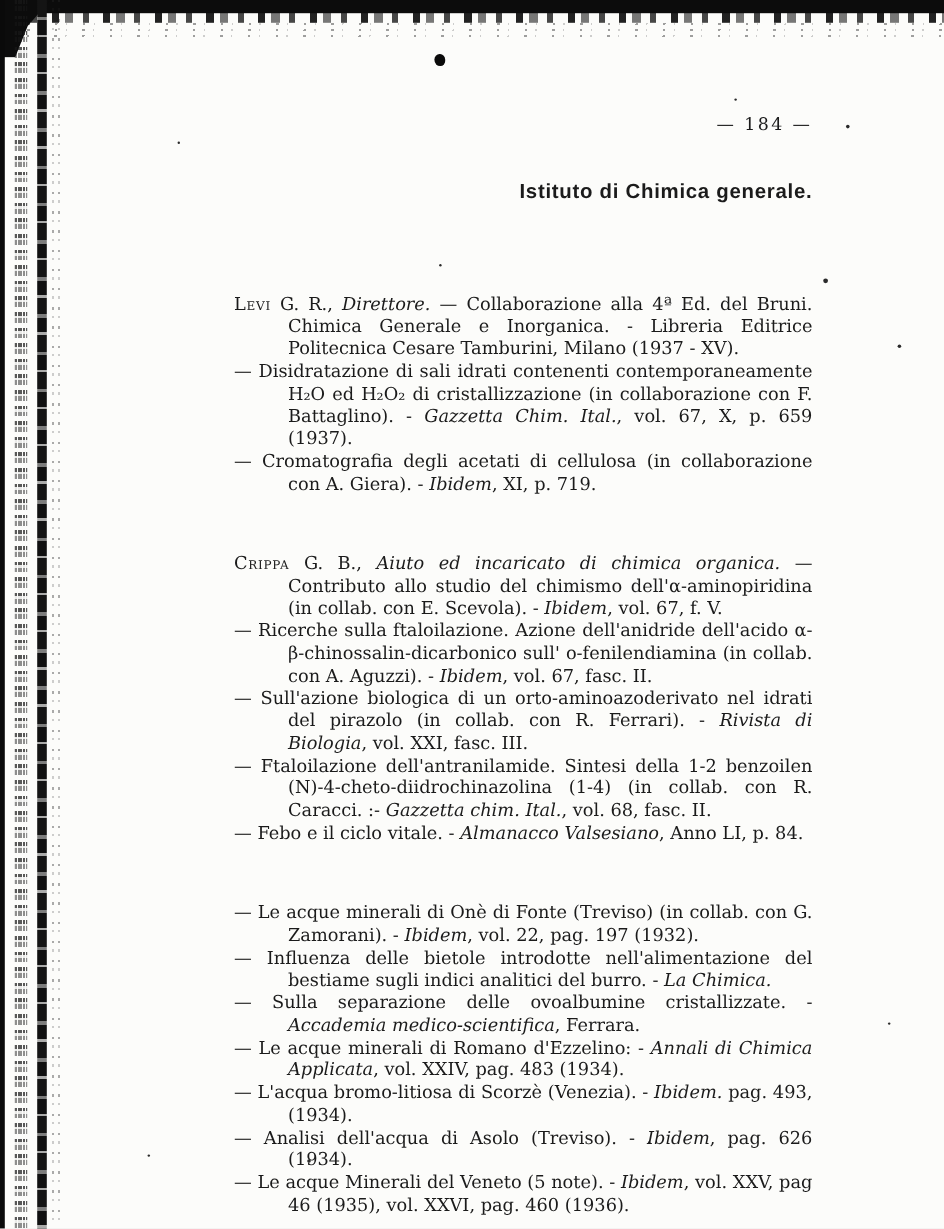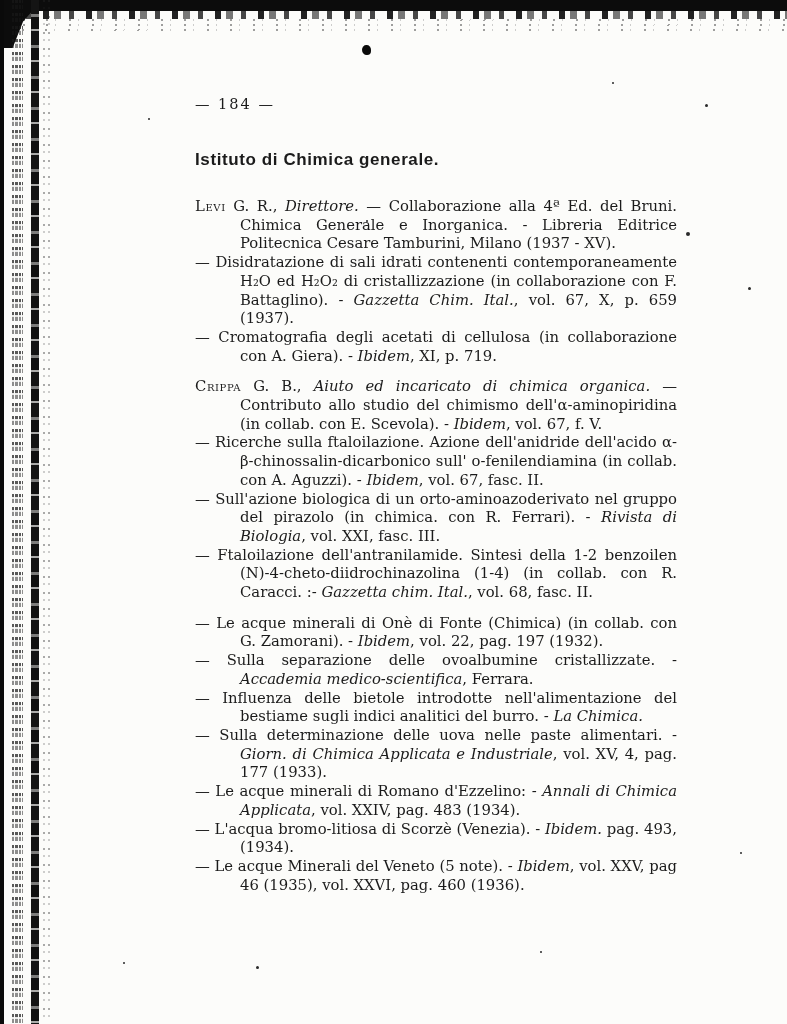--- a/index.html
+++ b/index.html
@@ -74,34 +74,34 @@
     position: absolute; left: 362px; top: 45px; width: 9px; height: 10px;
     background: #0a0a0a; border-radius: 50% 50% 45% 55%;
   }
   .speck { position: absolute; background: #2a2a2a; border-radius: 50%; }
   
   .print-area {
     position: absolute; left: 195px; top: 0; width: 482px;
   }
   .page-number {
     position: absolute; left: 0; top: 96px; width: 482px;
-    text-align: left; font-size: 14.5px; letter-spacing: 2px;
+    text-align: right; font-size: 14.5px; letter-spacing: 2px;
   }
   .section-heading {
     position: absolute; left: 0; top: 150px; width: 482px;
-    text-align: left;
+    text-align: right;
     font-family: "Liberation Sans", sans-serif;
     font-weight: bold; font-size: 17px; letter-spacing: .6px;
   }
   .bibliography {
     position: absolute; left: 0; top: 197px; width: 482px;
     font-size: 14.8px; line-height: 18.7px;
     text-align: justify;
   }
-  .bib-section { margin-bottom: 12px; }
+  .bib-section { margin-bottom: 12px; margin-top: 48px; }
   .bib-entry {
     padding-left: 45px;
     text-indent: -45px;
   }
   .seg-sc { font-variant: small-caps; letter-spacing: .6px; }
   .seg-i { font-style: italic; }
   .seg-n { font-style: normal; }
 </style>
 </head>
 <body>
@@ -135,28 +135,29 @@
     <div class="section-heading">Istituto di Chimica generale.</div>
     <div class="bibliography">
         <div class="bib-section">
           <div class="bib-entry"><span class="seg-sc">Levi</span><span class="seg-n"> G. R., </span><span class="seg-i">Direttore.</span><span class="seg-n"> — Collaborazione alla 4ª Ed. del Bruni. Chimica Generale e Inorganica. - Libreria Editrice Politecnica Cesare Tamburini, Milano (1937 - XV).</span></div>
           <div class="bib-entry"><span class="seg-n">— Disidratazione di sali idrati contenenti contemporaneamente H₂O ed H₂O₂ di cristallizzazione (in collaborazione con F. Battaglino). - </span><span class="seg-i">Gazzetta Chim. Ital.</span><span class="seg-n">, vol. 67, X, p. 659 (1937).</span></div>
           <div class="bib-entry"><span class="seg-n">— Cromatografia degli acetati di cellulosa (in collaborazione con A. Giera). - </span><span class="seg-i">Ibidem</span><span class="seg-n">, XI, p. 719.</span></div>
         </div>
         <div class="bib-section">
           <div class="bib-entry"><span class="seg-sc">Crippa</span><span class="seg-n"> G. B., </span><span class="seg-i">Aiuto ed incaricato di chimica organica.</span><span class="seg-n"> — Contributo allo studio del chimismo dell'α-aminopiridina (in collab. con E. Scevola). - </span><span class="seg-i">Ibidem</span><span class="seg-n">, vol. 67, f. V.</span></div>
           <div class="bib-entry"><span class="seg-n">— Ricerche sulla ftaloilazione. Azione dell'anidride dell'acido α-β-chinossalin-dicarbonico sull' o-fenilendiamina (in collab. con A. Aguzzi). - </span><span class="seg-i">Ibidem</span><span class="seg-n">, vol. 67, fasc. II.</span></div>
-          <div class="bib-entry"><span class="seg-n">— Sull'azione biologica di un orto-aminoazoderivato nel gruppo del pirazolo (in chimica. con R. Ferrari). - </span><span class="seg-i">Rivista di Biologia</span><span class="seg-n">, vol. XXI, fasc. III.</span></div>
+          <div class="bib-entry"><span class="seg-n">— Sull'azione biologica di un orto-aminoazoderivato nel idrati del pirazolo (in collab. con R. Ferrari). - </span><span class="seg-i">Rivista di Biologia</span><span class="seg-n">, vol. XXI, fasc. III.</span></div>
           <div class="bib-entry"><span class="seg-n">— Ftaloilazione dell'antranilamide. Sintesi della 1-2 benzoilen (N)-4-cheto-diidrochinazolina (1-4) (in collab. con R. Caracci. :- </span><span class="seg-i">Gazzetta chim. Ital.</span><span class="seg-n">, vol. 68, fasc. II.</span></div>
+          <div class="bib-entry"><span class="seg-n">— Febo e il ciclo vitale. - </span><span class="seg-i">Almanacco Valsesiano</span><span class="seg-n">, Anno LI, p. 84.</span></div>
         </div>
         <div class="bib-section">
-          <div class="bib-entry"><span class="seg-n">— Le acque minerali di Onè di Fonte (Chimica) (in collab. con G. Zamorani). - </span><span class="seg-i">Ibidem</span><span class="seg-n">, vol. 22, pag. 197 (1932).</span></div>
+          <div class="bib-entry"><span class="seg-n">— Le acque minerali di Onè di Fonte (Treviso) (in collab. con G. Zamorani). - </span><span class="seg-i">Ibidem</span><span class="seg-n">, vol. 22, pag. 197 (1932).</span></div>
+          <div class="bib-entry"><span class="seg-n">— Influenza delle bietole introdotte nell'alimentazione del bestiame sugli indici analitici del burro. - </span><span class="seg-i">La Chimica.</span></div>
           <div class="bib-entry"><span class="seg-n">— Sulla separazione delle ovoalbumine cristallizzate. - </span><span class="seg-i">Accademia medico-scientifica</span><span class="seg-n">, Ferrara.</span></div>
-          <div class="bib-entry"><span class="seg-n">— Influenza delle bietole introdotte nell'alimentazione del bestiame sugli indici analitici del burro. - </span><span class="seg-i">La Chimica.</span></div>
-          <div class="bib-entry"><span class="seg-n">— Sulla determinazione delle uova nelle paste alimentari. - </span><span class="seg-i">Giorn. di Chimica Applicata e Industriale</span><span class="seg-n">, vol. XV, 4, pag. 177 (1933).</span></div>
           <div class="bib-entry"><span class="seg-n">— Le acque minerali di Romano d'Ezzelino: - </span><span class="seg-i">Annali di Chimica Applicata</span><span class="seg-n">, vol. XXIV, pag. 483 (1934).</span></div>
           <div class="bib-entry"><span class="seg-n">— L'acqua bromo-litiosa di Scorzè (Venezia). - </span><span class="seg-i">Ibidem.</span><span class="seg-n"> pag. 493, (1934).</span></div>
+          <div class="bib-entry"><span class="seg-n">— Analisi dell'acqua di Asolo (Treviso). - </span><span class="seg-i">Ibidem</span><span class="seg-n">, pag. 626 (1934).</span></div>
           <div class="bib-entry"><span class="seg-n">— Le acque Minerali del Veneto (5 note). - </span><span class="seg-i">Ibidem</span><span class="seg-n">, vol. XXV, pag 46 (1935), vol. XXVI, pag. 460 (1936).</span></div>
         </div>
       </div>
   </div>
 
 </div>
 
 </body></html>

